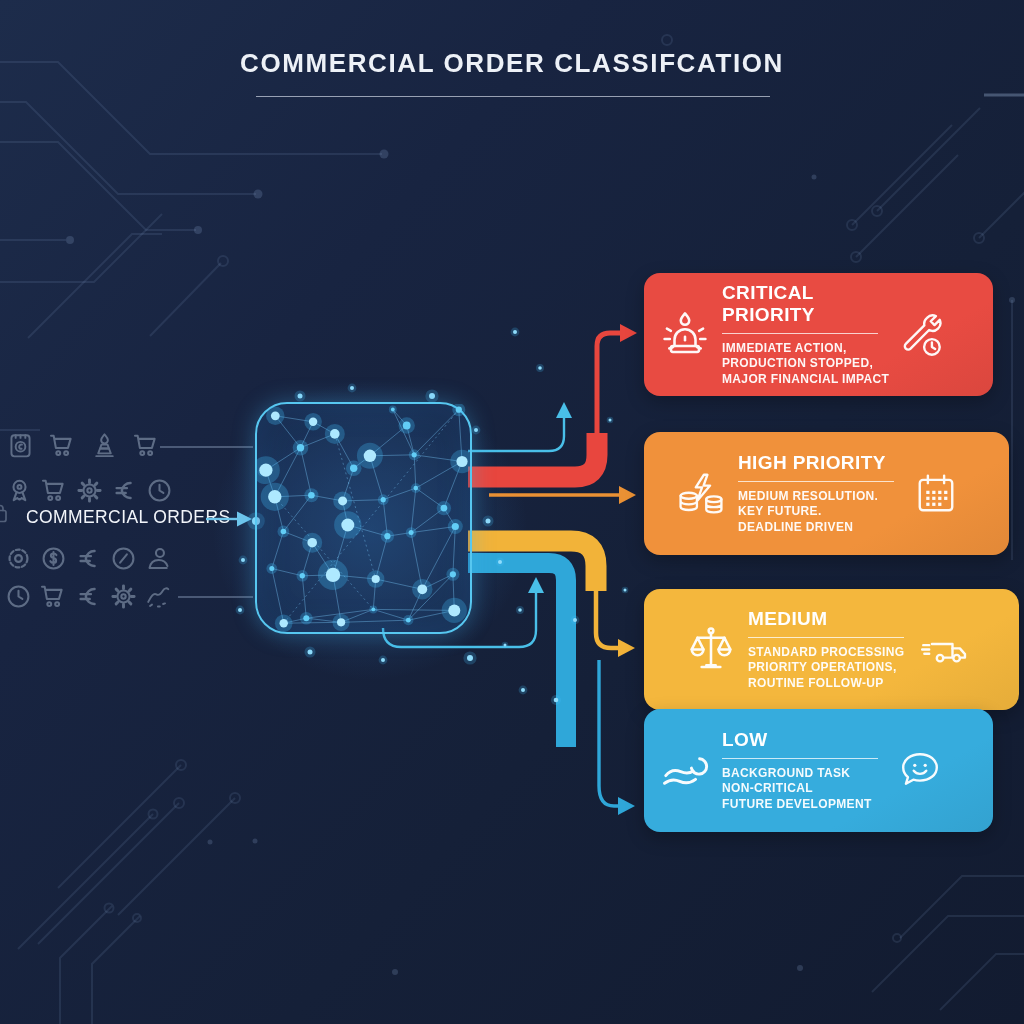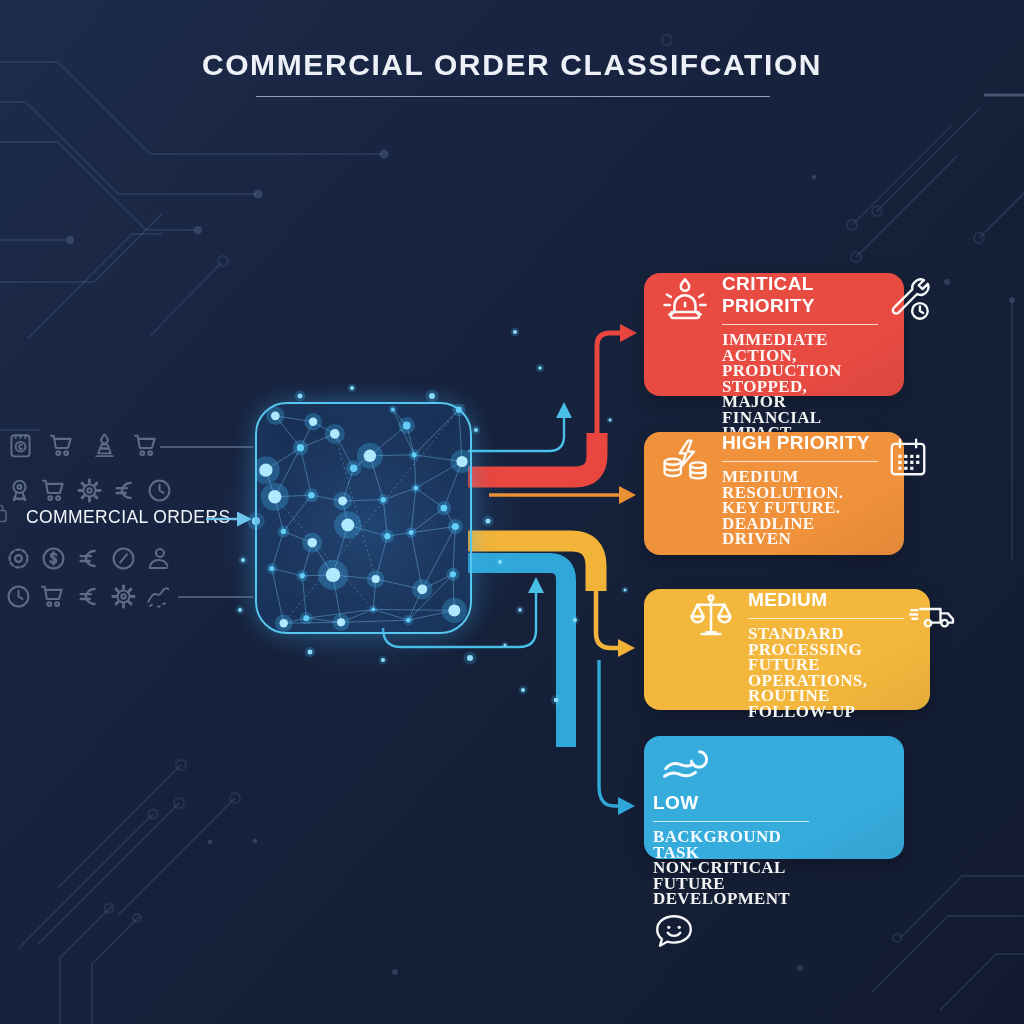--- a/index.html
+++ b/index.html
@@ -8,46 +8,46 @@
     font-family:"Liberation Sans", sans-serif;
     background:linear-gradient(132deg,#1d2c4b 0%,#182441 30%,#152038 62%,#121b30 100%);
   }
   svg{display:block}
   .abs{position:absolute}
   
   #net-glow{left:160px;top:330px;width:420px;height:400px;
     background:radial-gradient(closest-side,rgba(58,140,220,.30),rgba(58,140,220,.10) 55%,transparent 75%);}
   
   #title{left:0;top:48px;width:1024px;text-align:center;color:#edf1f7;
-    font-size:30px;font-weight:600;letter-spacing:1.6px;}
+    font-size:26px;font-weight:600;letter-spacing:1.6px;}
   #title-rule{left:256px;top:96px;width:514px;height:1px;background:rgba(230,238,248,.62);}
   
   .icon-row{position:absolute;display:flex;align-items:center;color:#97a7bd;opacity:.55;}
   .lic{width:29px;height:29px;display:inline-block;}
   .lic svg{width:100%;height:100%;}
   #label{left:26px;top:507px;color:#f2f5fa;font-size:17.5px;font-weight:400;letter-spacing:.4px;}
   
   #net-box{left:255px;top:402px;width:213px;height:228px;border:2.5px solid #57c7f0;border-radius:32px;
     background:rgba(34,80,140,.16);
     box-shadow:0 0 22px rgba(70,180,240,.35), inset 0 0 34px rgba(46,130,210,.18);}
   #net{position:absolute;left:0;top:0;width:100%;height:100%;}
   
-  .card{position:absolute;left:644px;width:260px;border-radius:16px;color:#fff;
-    box-shadow:0 6px 18px rgba(0,0,0,.25);display:flex;}
+  .card{position:absolute;left:644px;width:349px;border-radius:16px;color:#fff;
+    box-shadow:0 6px 18px rgba(0,0,0,.25);display:flex;align-items:center;}
   .card-lefticon{width:56px;height:56px;margin-left:13px;flex:0 0 auto;opacity:.96;}
   .card-lefticon svg,.card-righticon svg{width:100%;height:100%;}
   .card-body{margin-left:9px;width:168px;}
   .card-title{font-size:19px;font-weight:700;letter-spacing:.4px;}
   .card-rule{width:156px;height:1px;background:rgba(255,255,255,.75);margin:7px 0 7px 0;}
-  .card-line{font-size:17px;font-weight:600;letter-spacing:.35px;line-height:15.5px;color:rgba(255,255,255,.95);font-family:Liberation Serif, serif;}
+  .card-line{font-size:12px;font-weight:600;letter-spacing:.35px;line-height:15.5px;color:rgba(255,255,255,.95);}
   .card-righticon{width:52px;height:52px;margin-left:4px;flex:0 0 auto;opacity:.96;}
   #card-critical{top:273px;height:123px;}
   #card-high{top:432px;height:123px;}
   #card-medium{top:589px;height:121px;padding-left:26px;}
-  #card-low{top:736px;height:123px;flex-direction:column;}
+  #card-low{top:709px;height:123px;}
 </style>
 </head>
 <body>
 
 <div id="canvas" style="--cyan: #49BFE8; --red: #E8463E; --orange: #EA9134; --yellow: #F2B339; --blue: #2FA7D9; --connector-gray: rgba(150,170,196,0.55);">
 
   <svg class="abs" width="1024" height="1024" viewBox="0 0 1024 1024" style="left:0;top:0">
     <g fill="none" stroke="rgba(132,162,206,.14)" stroke-width="2">
       <path d="M-20 62 H58 L150 154 H382"></path>
       <path d="M-20 102 H26 L118 194 H256"></path>
@@ -557,21 +557,21 @@
         <svg viewBox="0 0 48 48">
           <g fill="none" stroke="currentColor" stroke-linecap="round" stroke-linejoin="round" stroke-width="2.2">
             <path d="M30.5 8.2a7.2 7.2 0 0 1 8.2-1.7l-4.8 4.8 3.5 3.5 4.8-4.8a7.2 7.2 0 0 1-9.8 9.4L15.3 36.6a3.1 3.1 0 1 1-4.4-4.4L28 15.1a7.2 7.2 0 0 1 2.5-6.9z"></path>
             <circle cx="35" cy="35" r="7.2"></circle>
             <path d="M35 30.8V35l3 1.9"></path>
           </g>
         </svg>
       </span>
   </div>
 
-  <div class="card" id="card-high" style="background: linear-gradient(150deg, rgb(240, 145, 59) 0%, rgb(240, 145, 59) 70%, rgba(0, 0, 0, 0.06) 100%), rgb(240, 145, 59);">
+  <div class="card" id="card-high" style="background: linear-gradient(150deg, rgb(240, 145, 59) 0%, rgb(240, 145, 59) 70%, rgba(0, 0, 0, 0.06) 100%), rgb(240, 145, 59); padding-left: 16px;">
     <span class="card-lefticon">
         <svg viewBox="0 0 48 48">
           <g fill="none" stroke="currentColor" stroke-linecap="round" stroke-linejoin="round" stroke-width="2">
             <ellipse cx="13.5" cy="25.5" rx="7" ry="2.6"></ellipse>
             <path d="M6.5 25.5v4.8c0 1.4 3.1 2.6 7 2.6s7-1.2 7-2.6v-4.8M6.5 30.3v4.8c0 1.4 3.1 2.6 7 2.6s7-1.2 7-2.6v-4.8"></path>
             <ellipse cx="35" cy="28.5" rx="6.5" ry="2.4"></ellipse>
             <path d="M28.5 28.5v4.4c0 1.3 2.9 2.4 6.5 2.4s6.5-1.1 6.5-2.4v-4.4M28.5 32.9v4.4c0 1.3 2.9 2.4 6.5 2.4s6.5-1.1 6.5-2.4v-4.4"></path>
             <path d="M26.5 7.5l-7 10.8h5.4L21 29.5l10.8-12.7h-5.6l3.3-9.3z"></path>
           </g>
         </svg>
@@ -615,21 +615,21 @@
             <path d="M12.5 13.5 7.5 23.5h10zM35.5 13.5l-5 10h10z"></path>
             <path d="M7.5 23.5a5 5 0 0 0 10 0M30.5 23.5a5 5 0 0 0 10 0"></path>
             <path d="M16 38.5h16M20 37h8"></path>
           </g>
         </svg>
       </span>
     <div class="card-body">
       <div class="card-title">MEDIUM</div>
       <div class="card-rule"></div>
       <div class="card-line">STANDARD PROCESSING</div>
-      <div class="card-line">FUTURE OPERATIONS,</div>
+      <div class="card-line">PRIORITY OPERATIONS,</div>
       <div class="card-line">ROUTINE FOLLOW-UP</div>
     </div>
     <span class="card-righticon">
         <svg viewBox="0 0 48 48">
           <g fill="none" stroke="currentColor" stroke-linecap="round" stroke-linejoin="round" stroke-width="2.2">
             <path d="M11 18.5h19v12.5H22"></path>
             <path d="M30 22.5h6.8l4.7 5.3V31h-3.2"></path>
             <circle cx="18.5" cy="31.5" r="3"></circle>
             <circle cx="33.8" cy="31.5" r="3"></circle>
             <path d="M3 19.5h5.5M2 23.5h6.5M4 27.5h4.5"></path>

